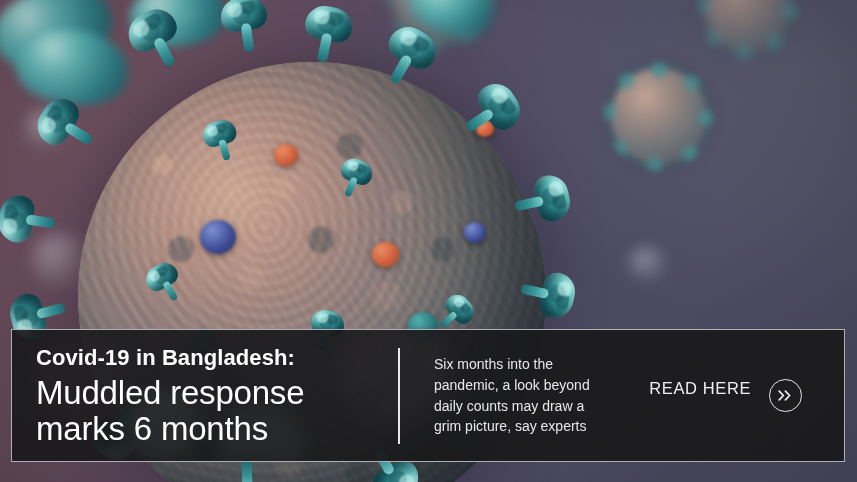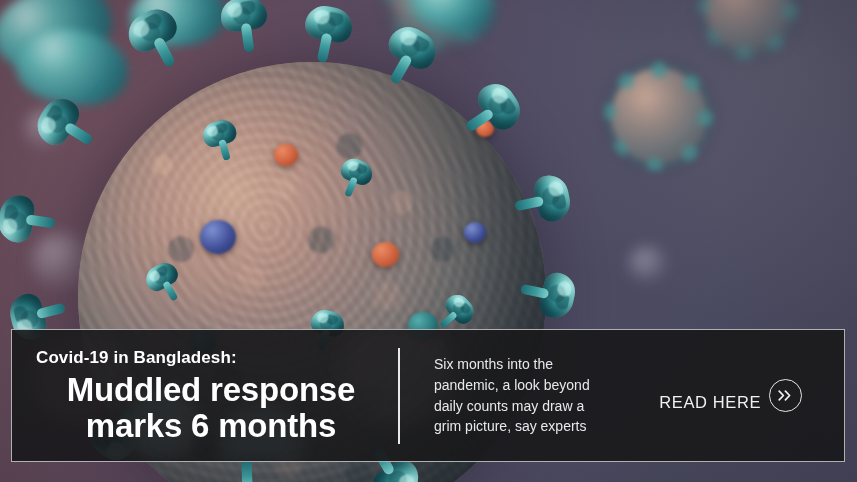--- a/index.html
+++ b/index.html
@@ -214,34 +214,33 @@
   }
 
   .headline-col {
     position: relative;
     padding-left: 24px;
     width: 374px;
     box-sizing: border-box;
   }
   .kicker {
     color: #ffffff;
-    font-size: 17px;
+    font-size: 22px;
     font-weight: bold;
     letter-spacing: 0.1px;
     line-height: 1.2;
     margin-bottom: 4px;
   }
   .headline {
     color: #ffffff;
     font-size: 33px;
-    font-weight: 700;
+    font-weight: 400;
     line-height: 1.07;
     letter-spacing: -0.2px;
     white-space: pre-line;
-    text-align: center;
   }
 
   .divider {
     position: relative;
     width: 2px;
     height: 96px;
     background: #e9e9ec;
     flex: 0 0 auto;
     margin-left: 12px;
   }
@@ -257,22 +256,22 @@
     font-size: 14px;
     line-height: 1.47;
     white-space: pre-line;
   }
 
   .cta {
     position: relative;
     margin-left: auto;
     margin-right: 42px;
     display: flex;
-    align-items: flex-end;
-    gap: 8px;
+    align-items: flex-start;
+    gap: 18px;
     cursor: pointer;
   }
   .cta-label {
     color: #f0f0f2;
     font-size: 16.5px;
     letter-spacing: 0.6px;
   }
   .cta-circle {
     width: 31px;
     height: 31px;

